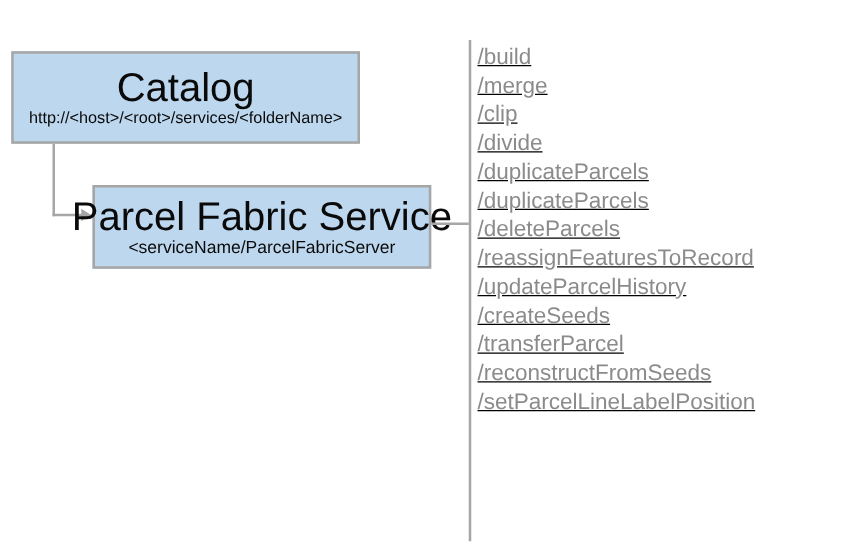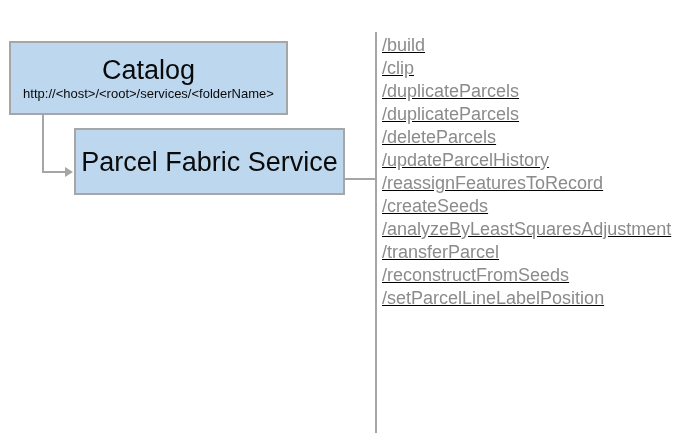--- a/index.html
+++ b/index.html
@@ -21,23 +21,23 @@
   .box{
     position:absolute;
     background:var(--box-fill);
     border:2px solid var(--box-border);
     display:flex;flex-direction:column;
     align-items:center;justify-content:center;
     text-align:center;
     color:var(--title-text);
   }
   .box-catalog{left:9px;top:41px;width:279px;height:74px;}
-  .box-service{left:74px;top:128px;width:271px;height:67px;}
+  .box-service{left:74px;top:148px;width:271px;height:67px;}
   .box-title{
-    font-size:27px;
+    font-size:32px;
     line-height:30px;
     color:var(--title-text);
     white-space:nowrap;
   }
   .box-subtitle{
     font-size:13px;
     line-height:16px;
     margin-top:1px;
     color:var(--title-text);
     white-space:nowrap;
@@ -76,33 +76,35 @@
     <div class="box-title">Catalog</div>
     <div class="box-subtitle">http://&lt;host&gt;/&lt;root&gt;/services/&lt;folderName&gt;</div>
   </div>
 
   <div class="seg seg-cat-v"></div>
   <div class="seg seg-cat-h"></div>
   <div class="arrowhead"></div>
 
   <div class="box box-service">
     <div class="box-title">Parcel Fabric Service</div>
+    <div class="box-subtitle">&lt;serviceName/ParcelFabricServer</div>
   </div>
 
   <div class="seg seg-svc-h"></div>
   <div class="seg seg-divider"></div>
 
   <ul class="endpoints">
       <li>/build</li>
+      <li>/merge</li>
       <li>/clip</li>
+      <li>/divide</li>
       <li>/duplicateParcels</li>
       <li>/duplicateParcels</li>
       <li>/deleteParcels</li>
+      <li>/reassignFeaturesToRecord</li>
       <li>/updateParcelHistory</li>
-      <li>/reassignFeaturesToRecord</li>
       <li>/createSeeds</li>
-      <li>/analyzeByLeastSquaresAdjustment</li>
       <li>/transferParcel</li>
       <li>/reconstructFromSeeds</li>
       <li>/setParcelLineLabelPosition</li>
     </ul>
 
 </div>
 
 </body></html>

